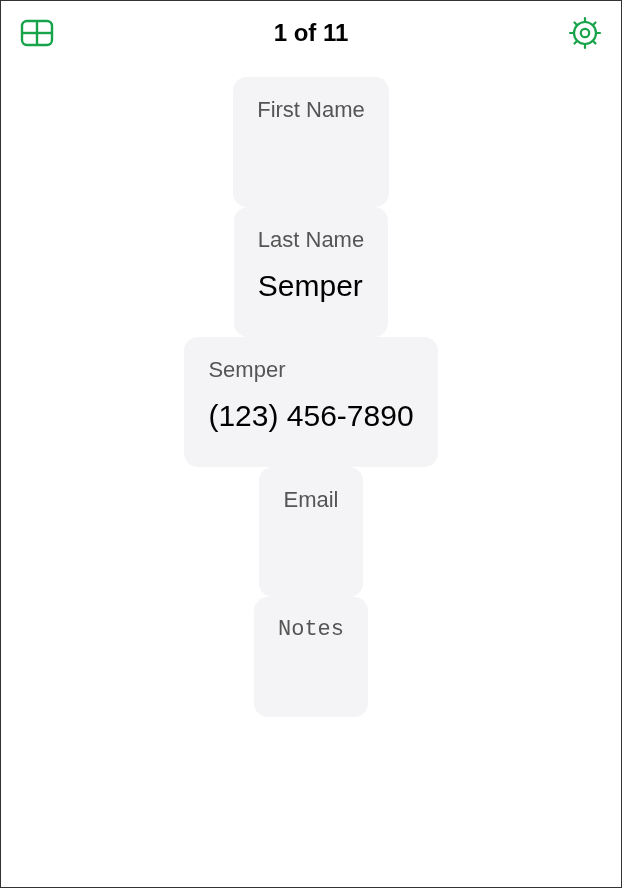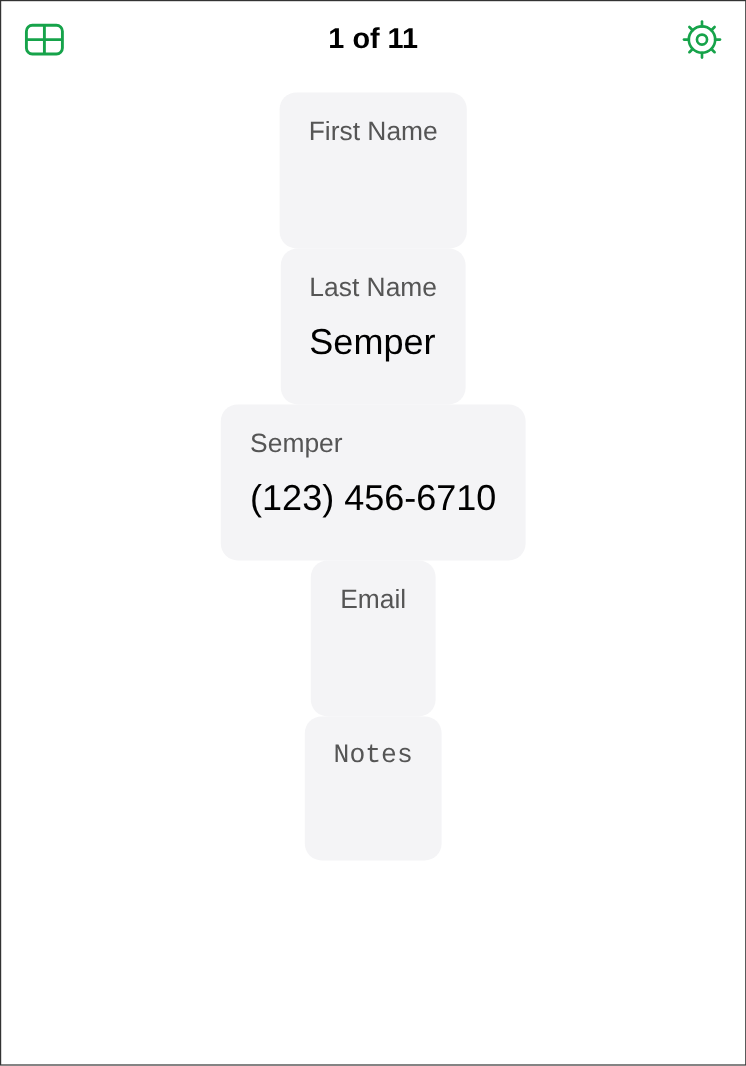--- a/index.html
+++ b/index.html
@@ -99,21 +99,21 @@
     <div class="card-label">First Name</div>
   </div>
 
   <div class="card">
     <div class="card-label">Last Name</div>
     <div class="card-value">Semper</div>
   </div>
 
   <div class="card">
     <div class="card-label">Semper</div>
-    <div class="card-value">(123) 456-6710</div>
+    <div class="card-value">(123) 456-7890</div>
   </div>
 
   <div class="card">
     <div class="card-label">Email</div>
   </div>
 
   <div class="card notes-card">
     <div class="card-label">Notes</div>
     <div class="card-value"></div>
   </div>

